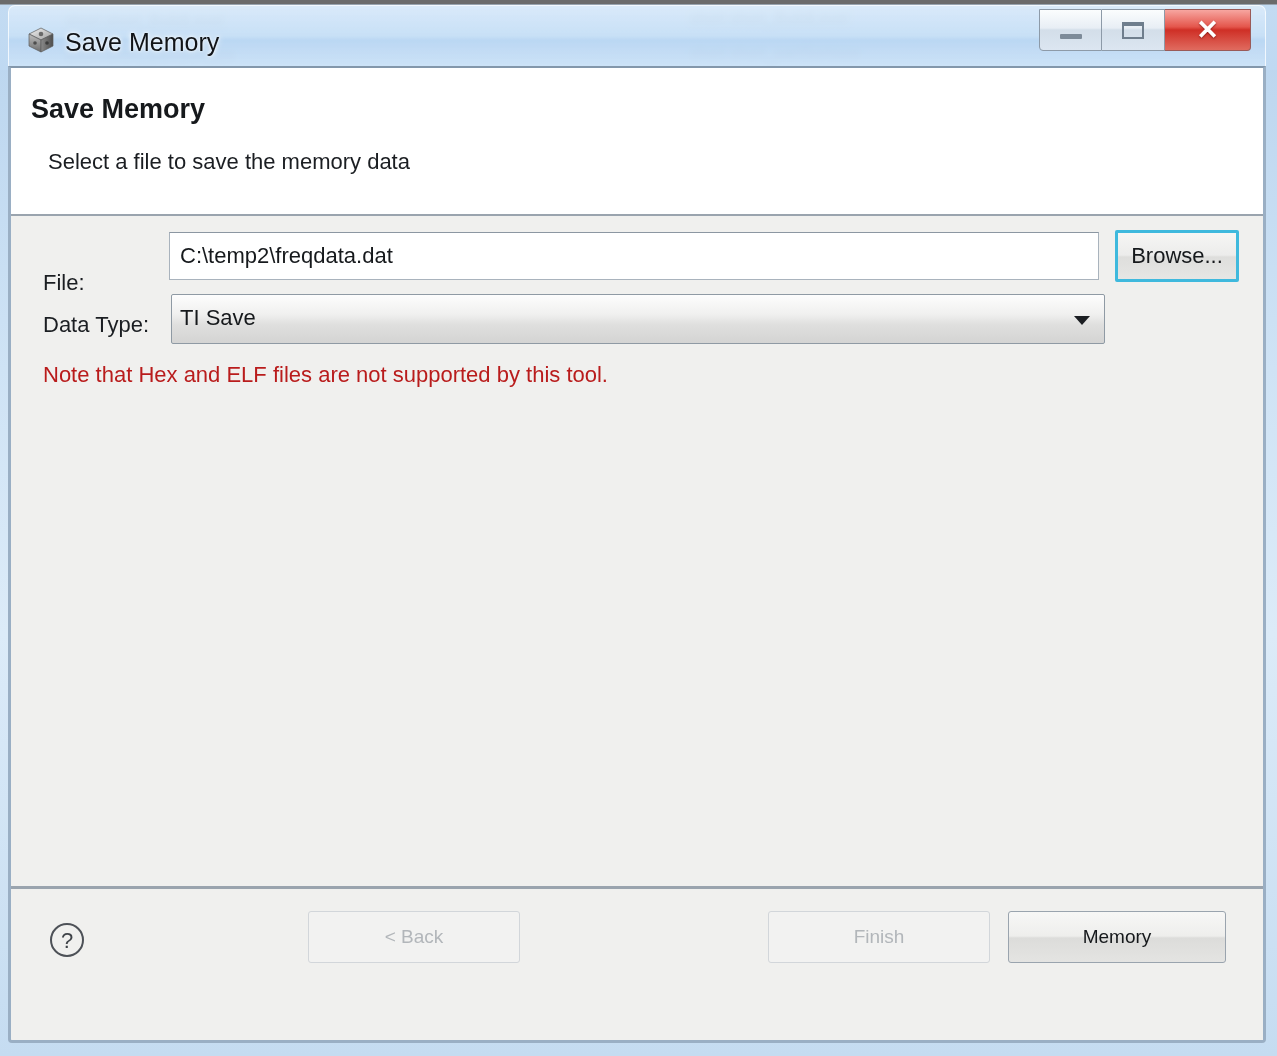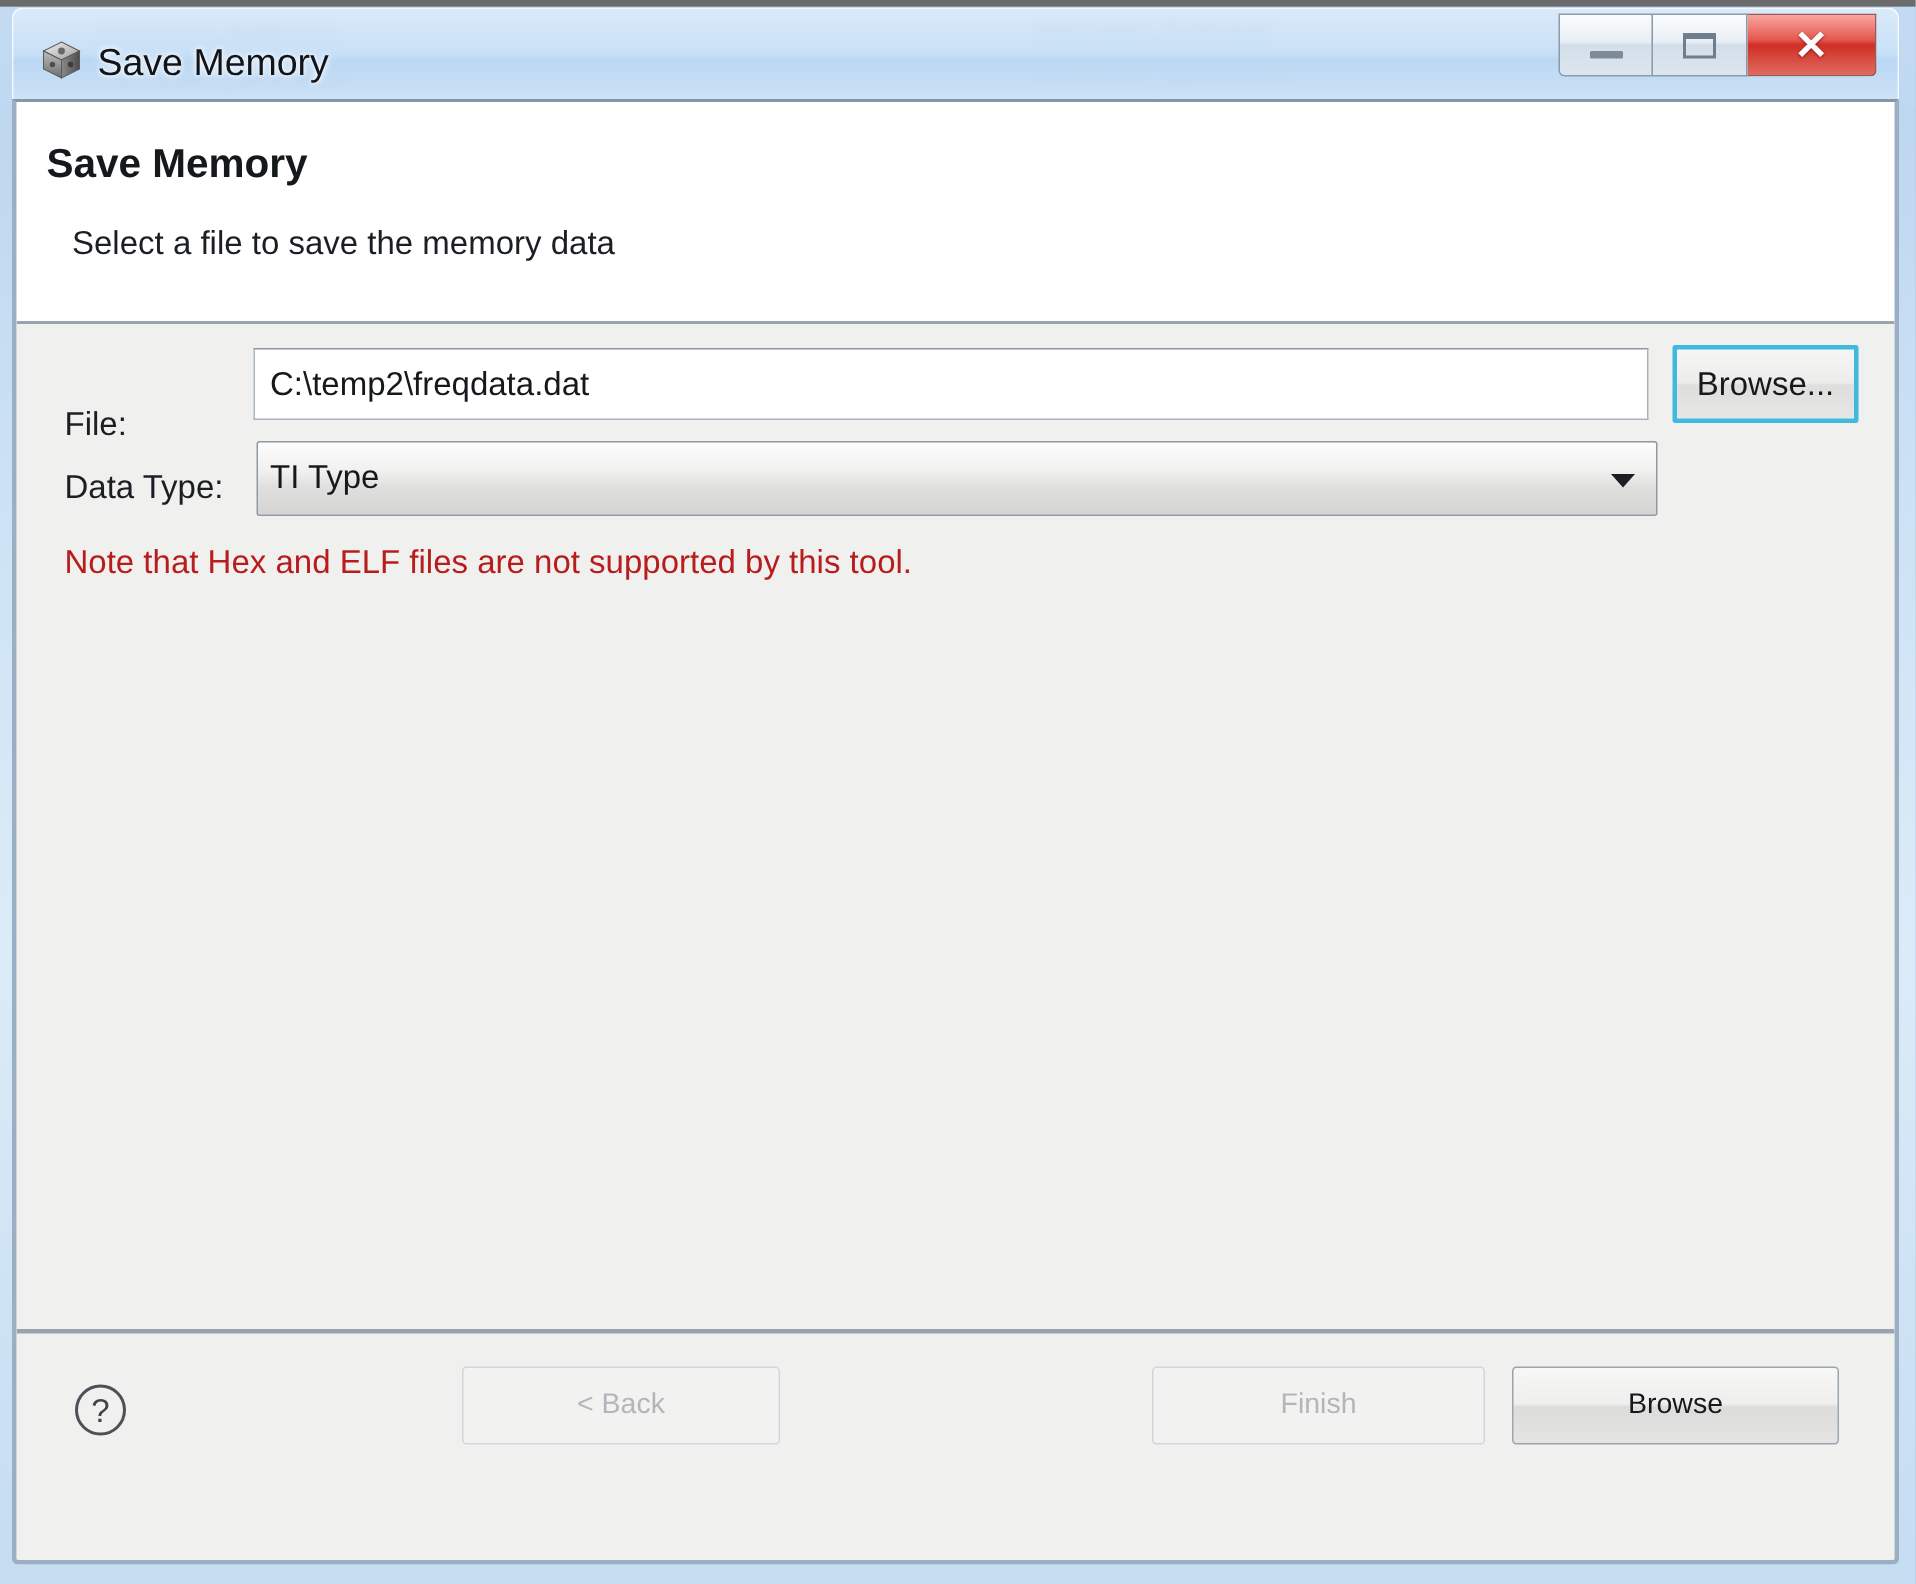--- a/index.html
+++ b/index.html
@@ -374,33 +374,33 @@
     </div>
 
     <div class="content">
 
       <span class="row-label" id="file-label">File:</span>
       <input class="file-input" type="text" id="file-input" value="C:\temp2\freqdata.dat" style="">
       <button class="browse-btn">Browse...</button>
 
       <span class="row-label" id="ftype-label">Data Type:</span>
       <div class="combo">
-        <span class="combo-text">TI Type</span>
+        <span class="combo-text">TI Save</span>
         <span class="combo-arrow"></span>
       </div>
 
       <span class="note">Note that Hex and ELF files are not supported by this tool.</span>
     </div>
 
     <div class="buttonbar">
       <svg class="help-icon" viewBox="0 0 38 38">
         <circle cx="19" cy="19" r="16" fill="none" stroke="#4d5157" stroke-width="2"></circle>
         <text x="19" y="27" text-anchor="middle" font-size="22" font-family="Liberation Sans, sans-serif" fill="#3f4348">?</text>
       </svg>
 
       <button class="btn disabled" id="back-btn">&lt; Back</button>
       <button class="btn disabled" id="finish-btn">Finish</button>
-      <button class="btn normal" id="cancel-btn">Browse</button>
+      <button class="btn normal" id="cancel-btn">Memory</button>
 
     </div>
 
   </div>
 </div>
 
 </body></html>

